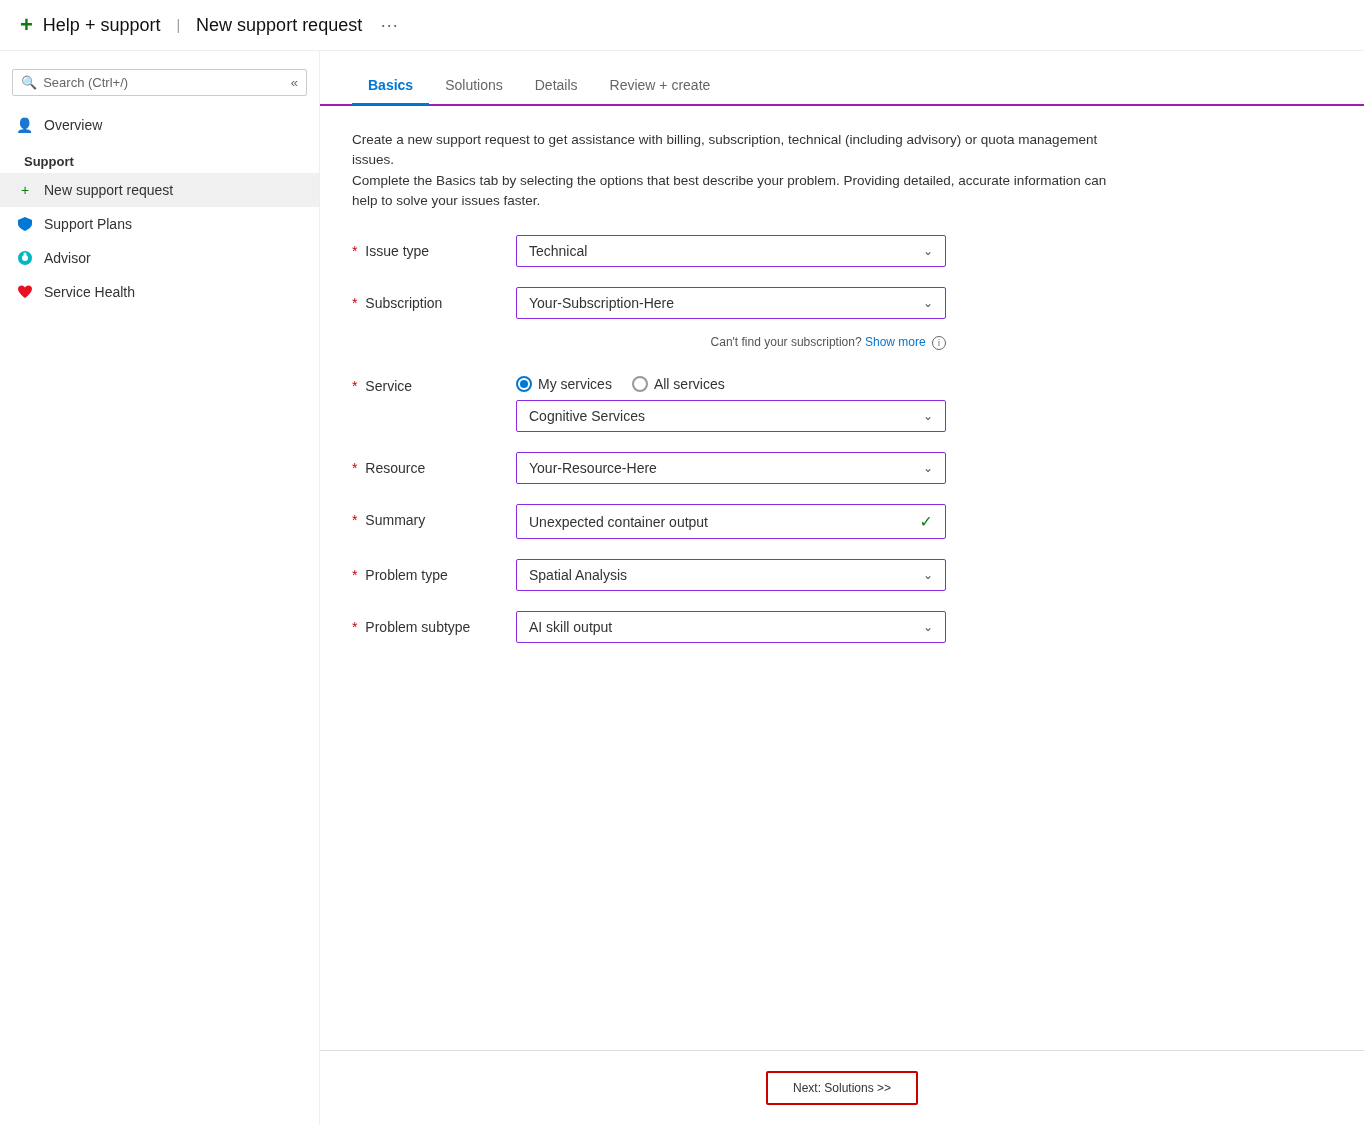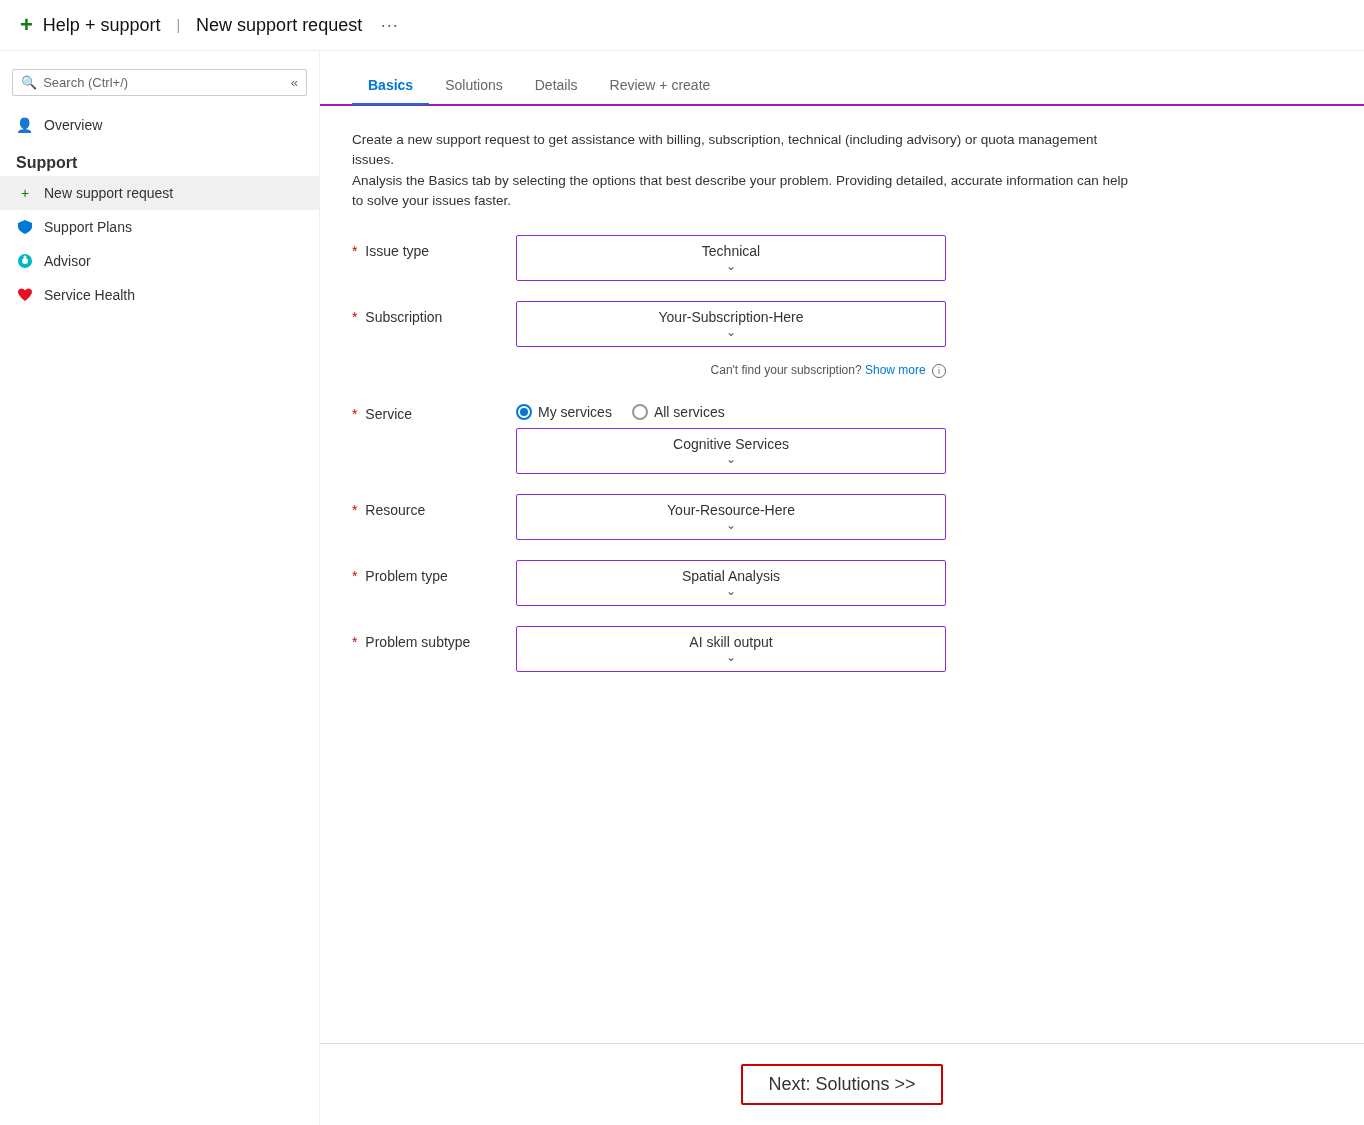--- a/index.html
+++ b/index.html
@@ -20,59 +20,59 @@
     .sidebar { width: 320px; border-right: 1px solid #eee; padding: 10px 0; display: flex; flex-direction: column; flex-shrink: 0; }
     .search-box { margin: 8px 12px 12px 12px; display: flex; align-items: center; border: 1px solid #ccc; border-radius: 2px; padding: 5px 8px; gap: 6px; cursor: text; }
     .search-icon { color: #666; font-size: 13px; }
     .search-text { color: #666; font-size: 13px; }
     .collapse-btn { margin-left: auto; color: #666; cursor: pointer; font-size: 13px; }
 
     .sidebar-item { display: flex; align-items: center; padding: 8px 16px; gap: 10px; cursor: pointer; font-size: 14px; color: #333; }
     .sidebar-item.active { background: #f0f0f0; font-weight: 500; }
     .sidebar-item .item-icon { width: 18px; height: 18px; display: flex; align-items: center; justify-content: center; font-size: 14px; flex-shrink: 0; }
 
-    .sidebar-section-label { padding: 12px 16px 4px 16px; font-size: 16px; font-weight: 600; color: #333; text-transform: none; }
+    .sidebar-section-label { padding: 12px 16px 4px 24px; font-size: 13px; font-weight: 600; color: #333; text-transform: none; }
 
     
     .content { flex: 1; display: flex; flex-direction: column; overflow: hidden; }
 
     
     .tabs { display: flex; padding: 0 32px; border-bottom: 2px solid #a21caf; margin-top: 16px; }
     .tab { padding: 10px 16px; cursor: pointer; font-size: 14px; color: #666; border-bottom: 2px solid transparent; margin-bottom: -1px; }
     .tab.active { color: #0078d4; border-bottom: 2px solid #0078d4; font-weight: 600; }
 
     
     .form-area { flex: 1; padding: 24px 32px; overflow-y: auto; }
     .description { font-size: 13.5px; color: #333; line-height: 1.5; margin-bottom: 24px; max-width: 780px; }
 
     .form-row { display: flex; align-items: flex-start; margin-bottom: 20px; gap: 4px; }
     .form-label { min-width: 160px; padding-top: 8px; font-size: 14px; color: #333; }
     .form-label .required { color: #c00; margin-right: 4px; }
     .form-control { flex: 1; max-width: 430px; }
 
-    .select-box { width: 100%; border: 1px solid #8a2be2; border-radius: 2px; padding: 7px 12px; display: flex; align-items: center; justify-content: space-between; cursor: pointer; background: #fff; font-size: 14px; color: #333; flex-direction: column; }
+    .select-box { width: 100%; border: 1px solid #8a2be2; border-radius: 2px; padding: 7px 12px; display: flex; align-items: center; justify-content: space-between; cursor: pointer; background: #fff; font-size: 14px; color: #333; }
     .chevron-down { color: #555; font-size: 12px; }
 
     .text-input { width: 100%; border: 1px solid #8a2be2; border-radius: 2px; padding: 7px 12px; font-size: 14px; color: #333; display: flex; align-items: center; justify-content: space-between; }
     .check-green { color: #107c10; font-size: 16px; }
 
     .hint-text { font-size: 12px; color: #555; margin-top: 16px; text-align: right; }
     .hint-text a { color: #0078d4; cursor: pointer; }
     .hint-icon { display: inline-flex; align-items: center; justify-content: center; width: 14px; height: 14px; border-radius: 50%; border: 1px solid #666; font-size: 9px; color: #666; margin-left: 3px; }
 
     .radio-group { display: flex; align-items: center; gap: 20px; padding-top: 6px; }
     .radio-item { display: flex; align-items: center; gap: 6px; cursor: pointer; font-size: 14px; }
     .radio-circle { width: 16px; height: 16px; border-radius: 50%; border: 2px solid #0078d4; display: flex; align-items: center; justify-content: center; flex-shrink: 0; }
     .radio-circle.selected { border-color: #0078d4; }
     .radio-circle.selected::after { content: ''; width: 8px; height: 8px; border-radius: 50%; background: #0078d4; }
     .radio-circle.empty { border-color: #999; }
 
     
     .footer { border-top: 1px solid #ddd; padding: 20px 32px; display: flex; justify-content: center; }
-    .next-btn { padding: 8px 25px; border: 2px solid #c00; border-radius: 2px; background: #fff; font-size: 18px; color: #333; cursor: pointer; font-family: inherit; }
+    .next-btn { padding: 8px 25px; border: 2px solid #c00; border-radius: 2px; background: #fff; font-size: 12px; color: #333; cursor: pointer; font-family: inherit; }
 
     
     .icon-overview { color: #666; }
     .icon-new { color: #107c10; font-size: 16px; }
     .icon-all { color: #5b5ea6; }
     .icon-plans { color: #0078d4; }
     .icon-health { color: #e81123; }
     .icon-advisor { color: #00b7c3; }
   </style>
 </head>
@@ -144,21 +144,21 @@
       <div class="tab active">Basics</div>
       <div class="tab">Solutions</div>
       <div class="tab">Details</div>
       <div class="tab">Review + create</div>
     </div>
 
     <div class="form-area">
 
       <div class="description">
         <div>Create a new support request to get assistance with billing, subscription, technical (including advisory) or quota management issues.</div>
-        <div>Analysis the Basics tab by selecting the options that best describe your problem. Providing detailed, accurate information can help to solve your issues faster.</div>
+        <div>Complete the Basics tab by selecting the options that best describe your problem. Providing detailed, accurate information can help to solve your issues faster.</div>
       </div>
 
       <div class="form-row">
         <div class="form-label">
           <span class="required">*</span>
           <span>Issue type</span>
         </div>
         <div class="form-control">
           <div class="select-box">
             <span>Technical</span>
@@ -216,20 +216,32 @@
           <span>Resource</span>
         </div>
         <div class="form-control">
           <div class="select-box">
             <span>Your-Resource-Here</span>
             <span class="chevron-down">⌄</span>
           </div>
         </div>
       </div>
 
+      <div class="form-row">
+        <div class="form-label">
+          <span class="required">*</span>
+          <span>Summary</span>
+        </div>
+        <div class="form-control">
+          <div class="text-input">
+            <span>Unexpected container output</span>
+            <span class="check-green">✓</span>
+          </div>
+        </div>
+      </div>
 
       <div class="form-row">
         <div class="form-label">
           <span class="required">*</span>
           <span>Problem type</span>
         </div>
         <div class="form-control">
           <div class="select-box">
             <span>Spatial Analysis</span>
             <span class="chevron-down">⌄</span>

